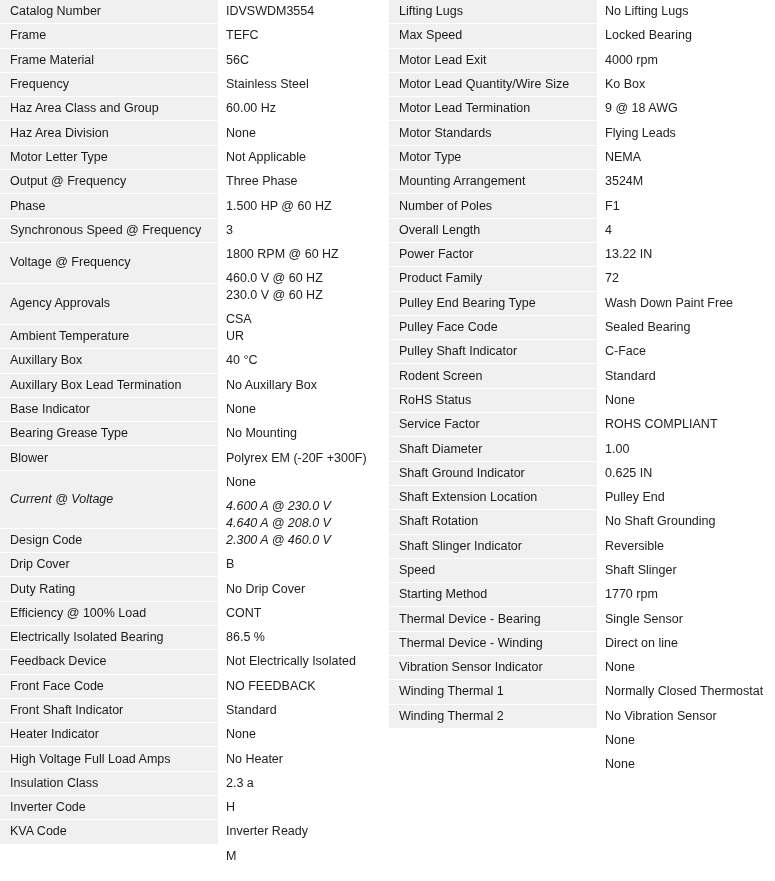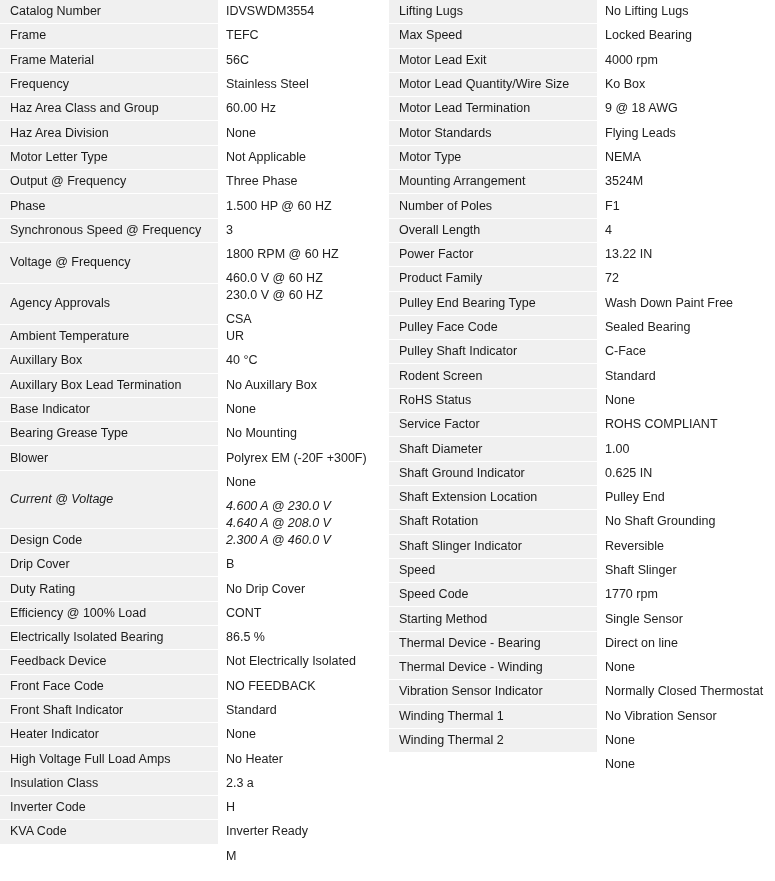--- a/index.html
+++ b/index.html
@@ -242,21 +242,20 @@
         <div class="cell h24">Pulley Shaft Indicator</div>
         <div class="cell h24">Rodent Screen</div>
         <div class="cell h24">RoHS Status</div>
         <div class="cell h24">Service Factor</div>
         <div class="cell h24">Shaft Diameter</div>
         <div class="cell h24">Shaft Ground Indicator</div>
         <div class="cell h24">Shaft Extension Location</div>
         <div class="cell h24">Shaft Rotation</div>
         <div class="cell h24">Shaft Slinger Indicator</div>
         <div class="cell h24">Speed</div>
-        <div class="cell h24">Speed Code</div>
         <div class="cell h24">Starting Method</div>
         <div class="cell h24">Thermal Device - Bearing</div>
         <div class="cell h24">Thermal Device - Winding</div>
         <div class="cell h24">Vibration Sensor Indicator</div>
         <div class="cell h24">Winding Thermal 1</div>
         <div class="cell h24">Winding Thermal 2</div>
       </div>
     <div class="values-col" id="right-values">
         <div class="cell h24">
           <span class="multiline">No Lifting Lugs</span>

